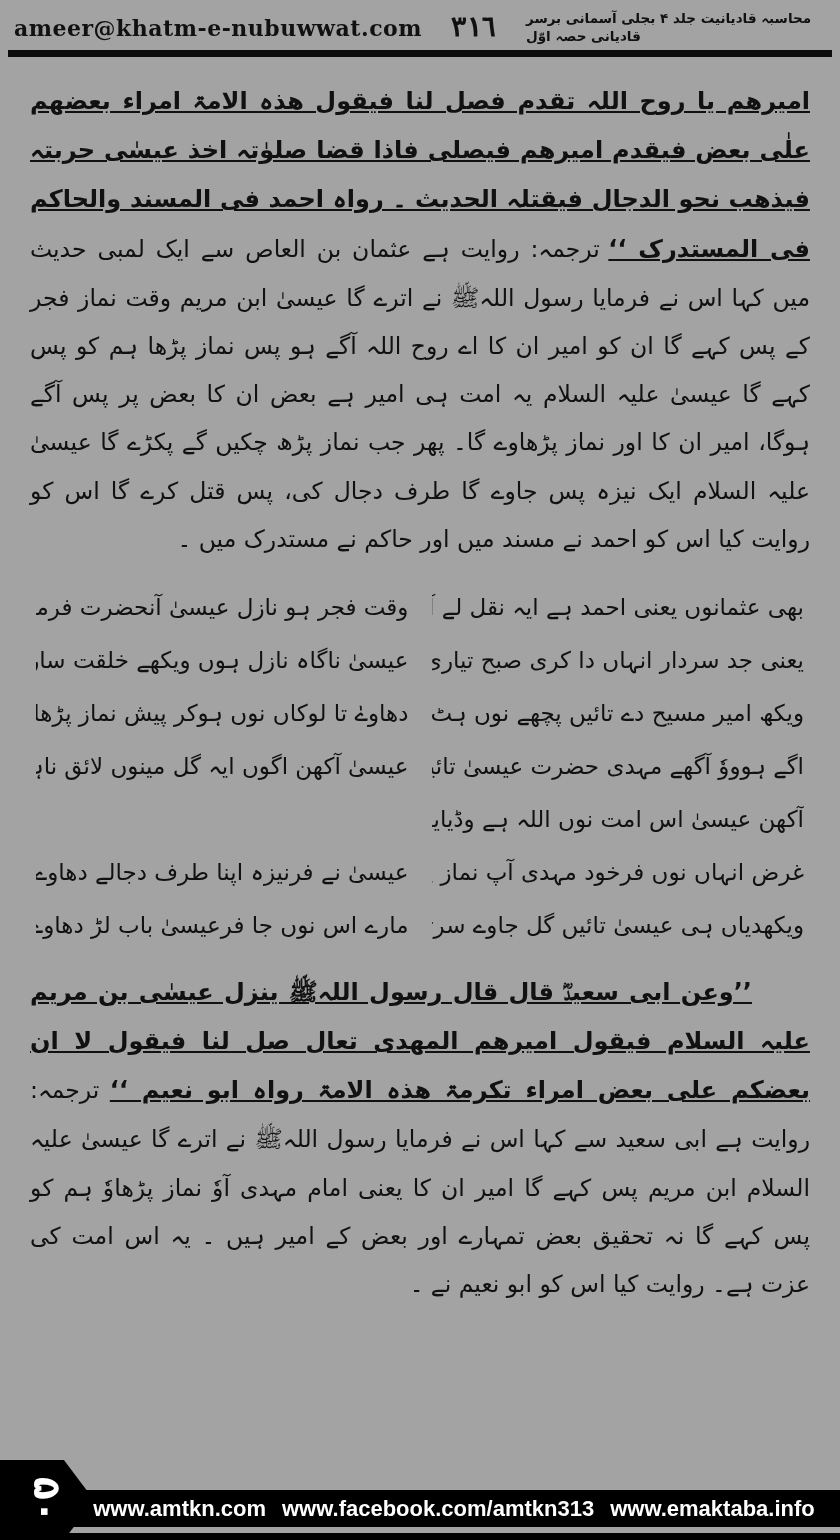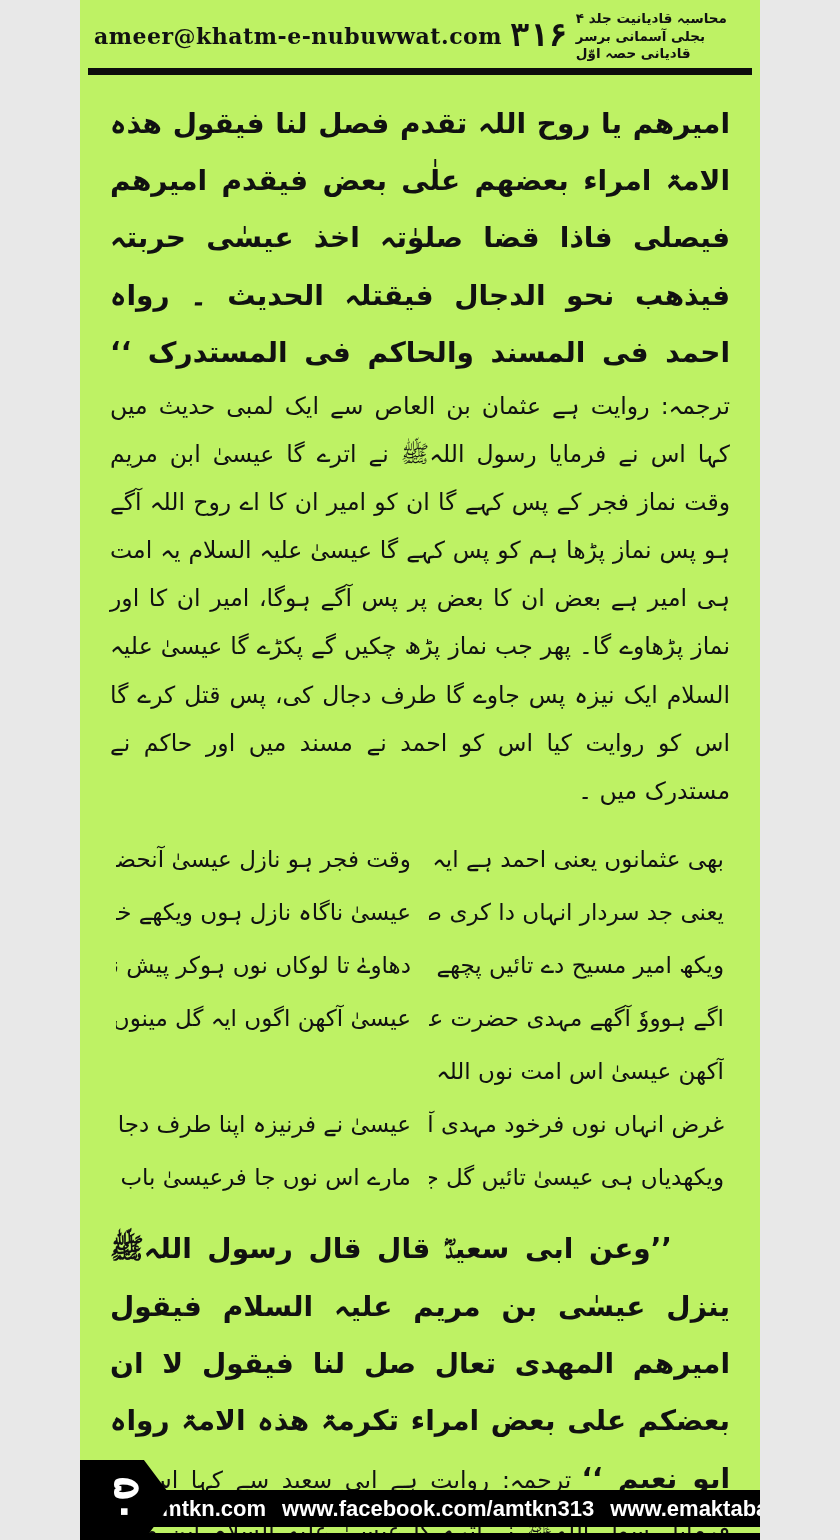--- a/index.html
+++ b/index.html
@@ -1,22 +1,22 @@
 <!DOCTYPE html>
 <html lang="ur"><head>
 <meta charset="utf-8">
 <style>
   * { margin: 0; padding: 0; box-sizing: border-box; }
   html, body { background: #e8e8e8; }
   .page {
     position: relative;
-    width: 680px;
+    width: 840px;
     height: 1540px;
     margin: 0 auto;
-    background: #bef264;
+    background: #a3a3a3;
     color: #111111;
     overflow: hidden;
     font-family: "DejaVu Sans", sans-serif;
   }
 
   
   .header {
     display: flex;
     align-items: center;
     justify-content: space-between;
@@ -24,23 +24,23 @@
     direction: ltr;
   }
   .header-email {
     font-family: "DejaVu Serif", serif;
     font-weight: bold;
     font-size: 22px;
     letter-spacing: 0.5px;
     white-space: nowrap;
   }
   .header-pagenum {
-    font-family: Liberation Mono, monospace;
-    font-weight: bold;
-    font-size: 32px;
+    font-family: Liberation Serif, serif;
+    font-weight: bold;
+    font-size: 26px;
     direction: rtl;
     padding: 0 8px;
   }
   .header-title {
     direction: rtl;
     font-size: 13.5px;
     font-weight: bold;
     text-align: left;
     max-width: 300px;
     line-height: 1.3;
@@ -54,21 +54,22 @@
 
   
   .body {
     direction: rtl;
     padding: 20px 30px 0 30px;
     text-align: justify;
   }
   .para { line-height: 2.05; margin-bottom: 14px; }
   .arabic {
     font-weight: bold;
-    font-size: 28px;
+    font-size: 24px;
+    text-decoration: underline;
   }
   .urdu {
     font-size: 23.5px;
     margin-left: 48px;
   }
   .para2 { text-indent: 58px; }
 
   
   .poetry {
     direction: rtl;

